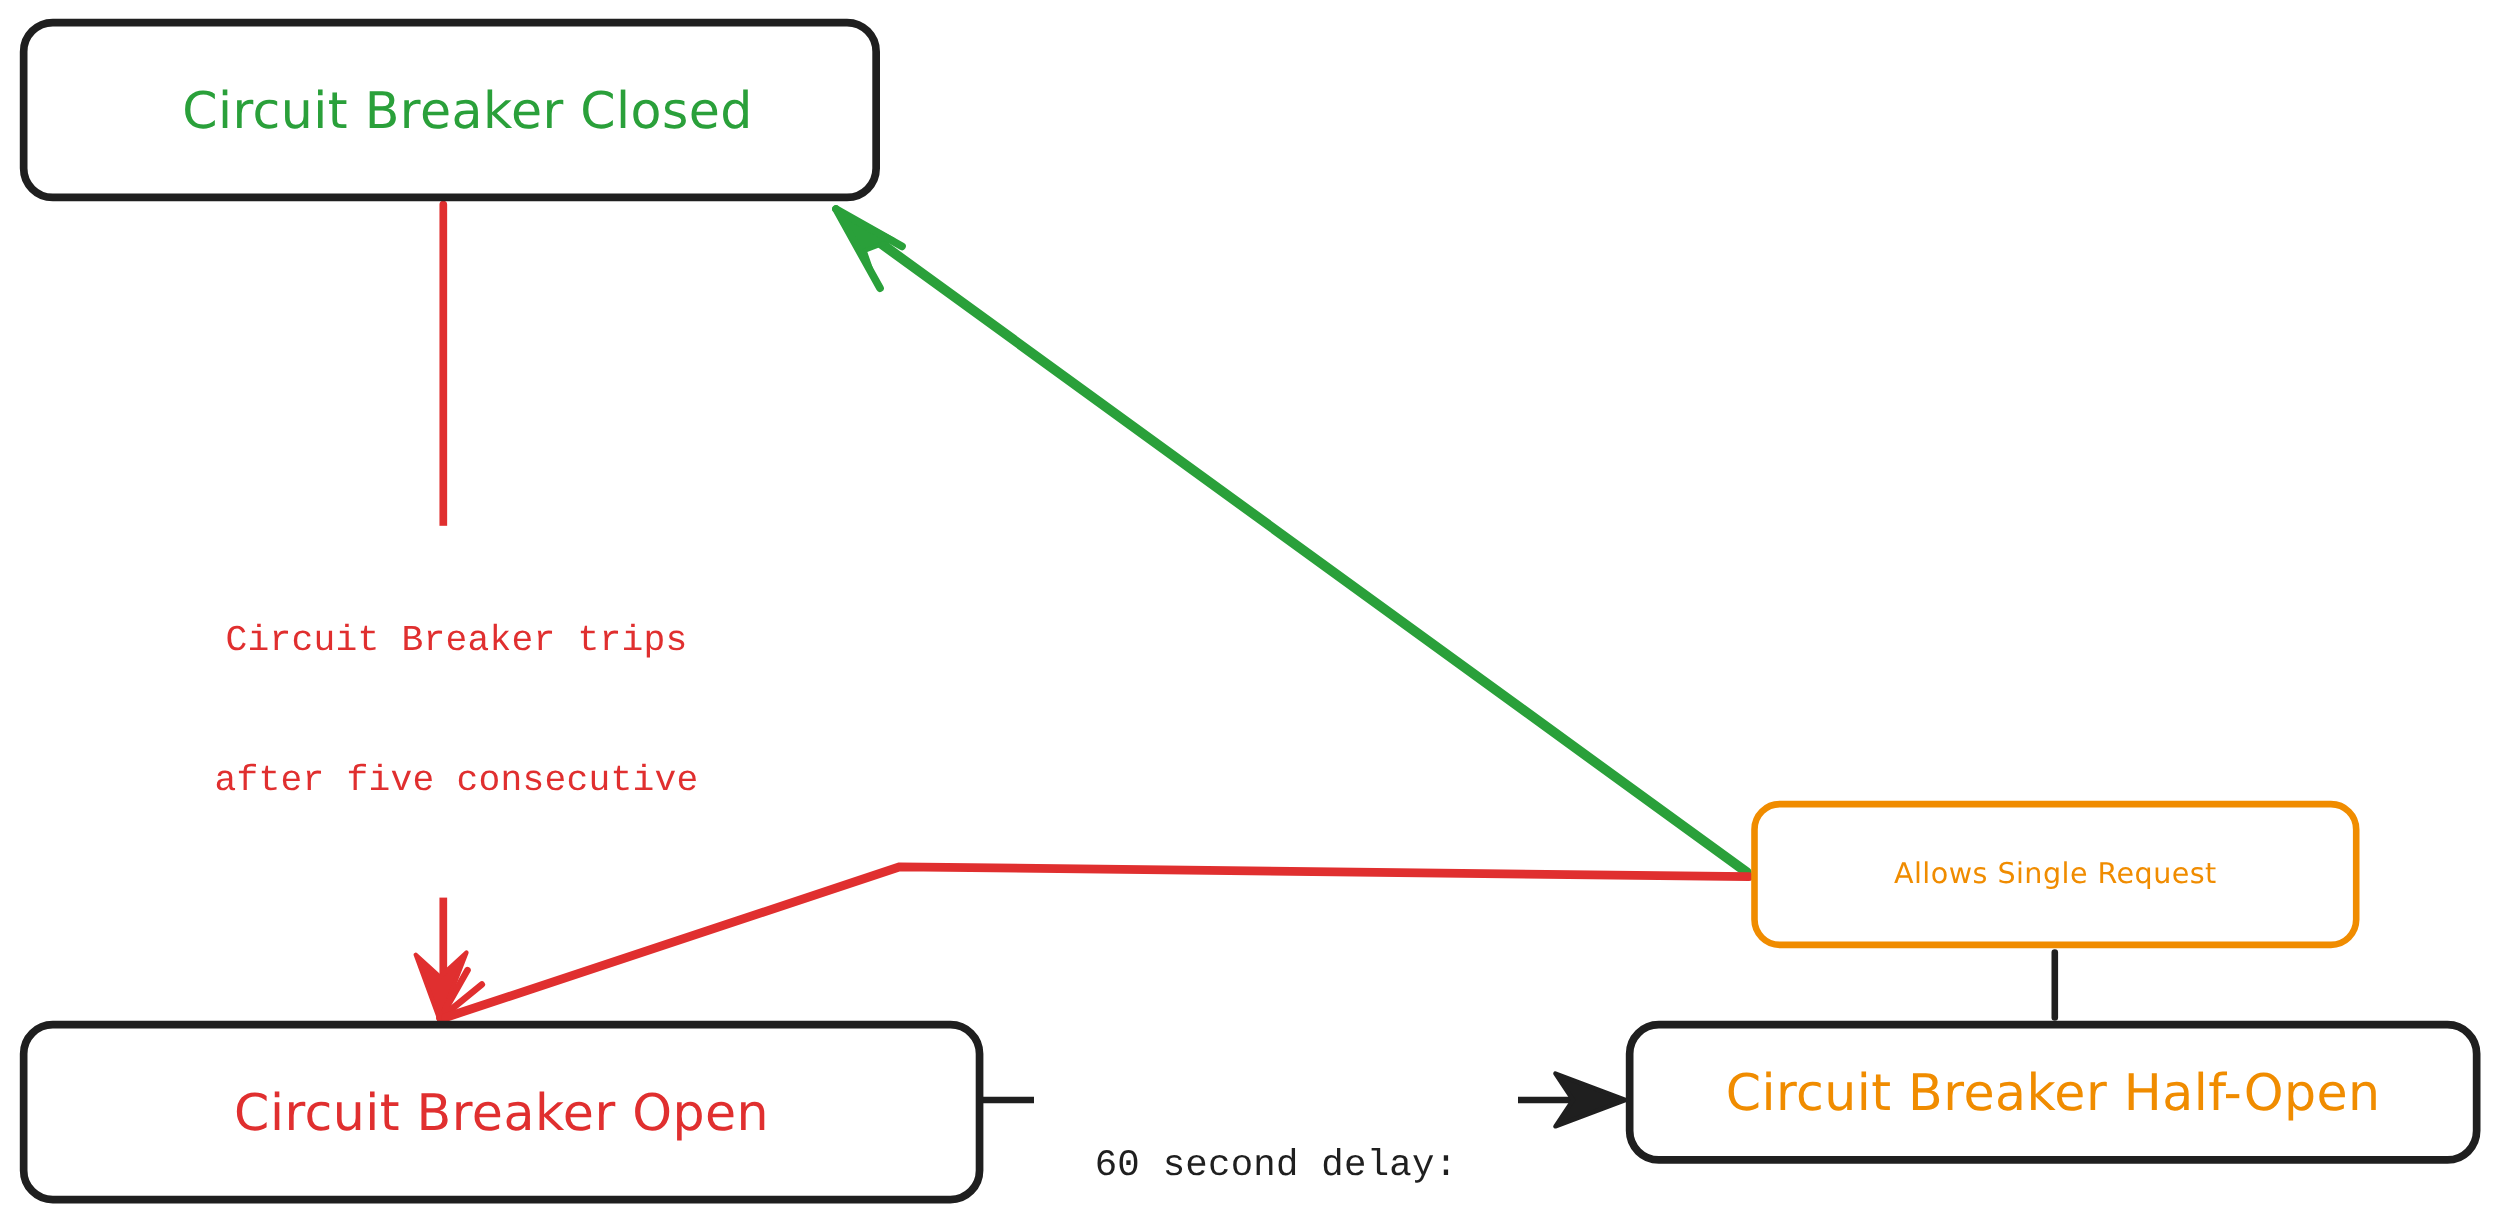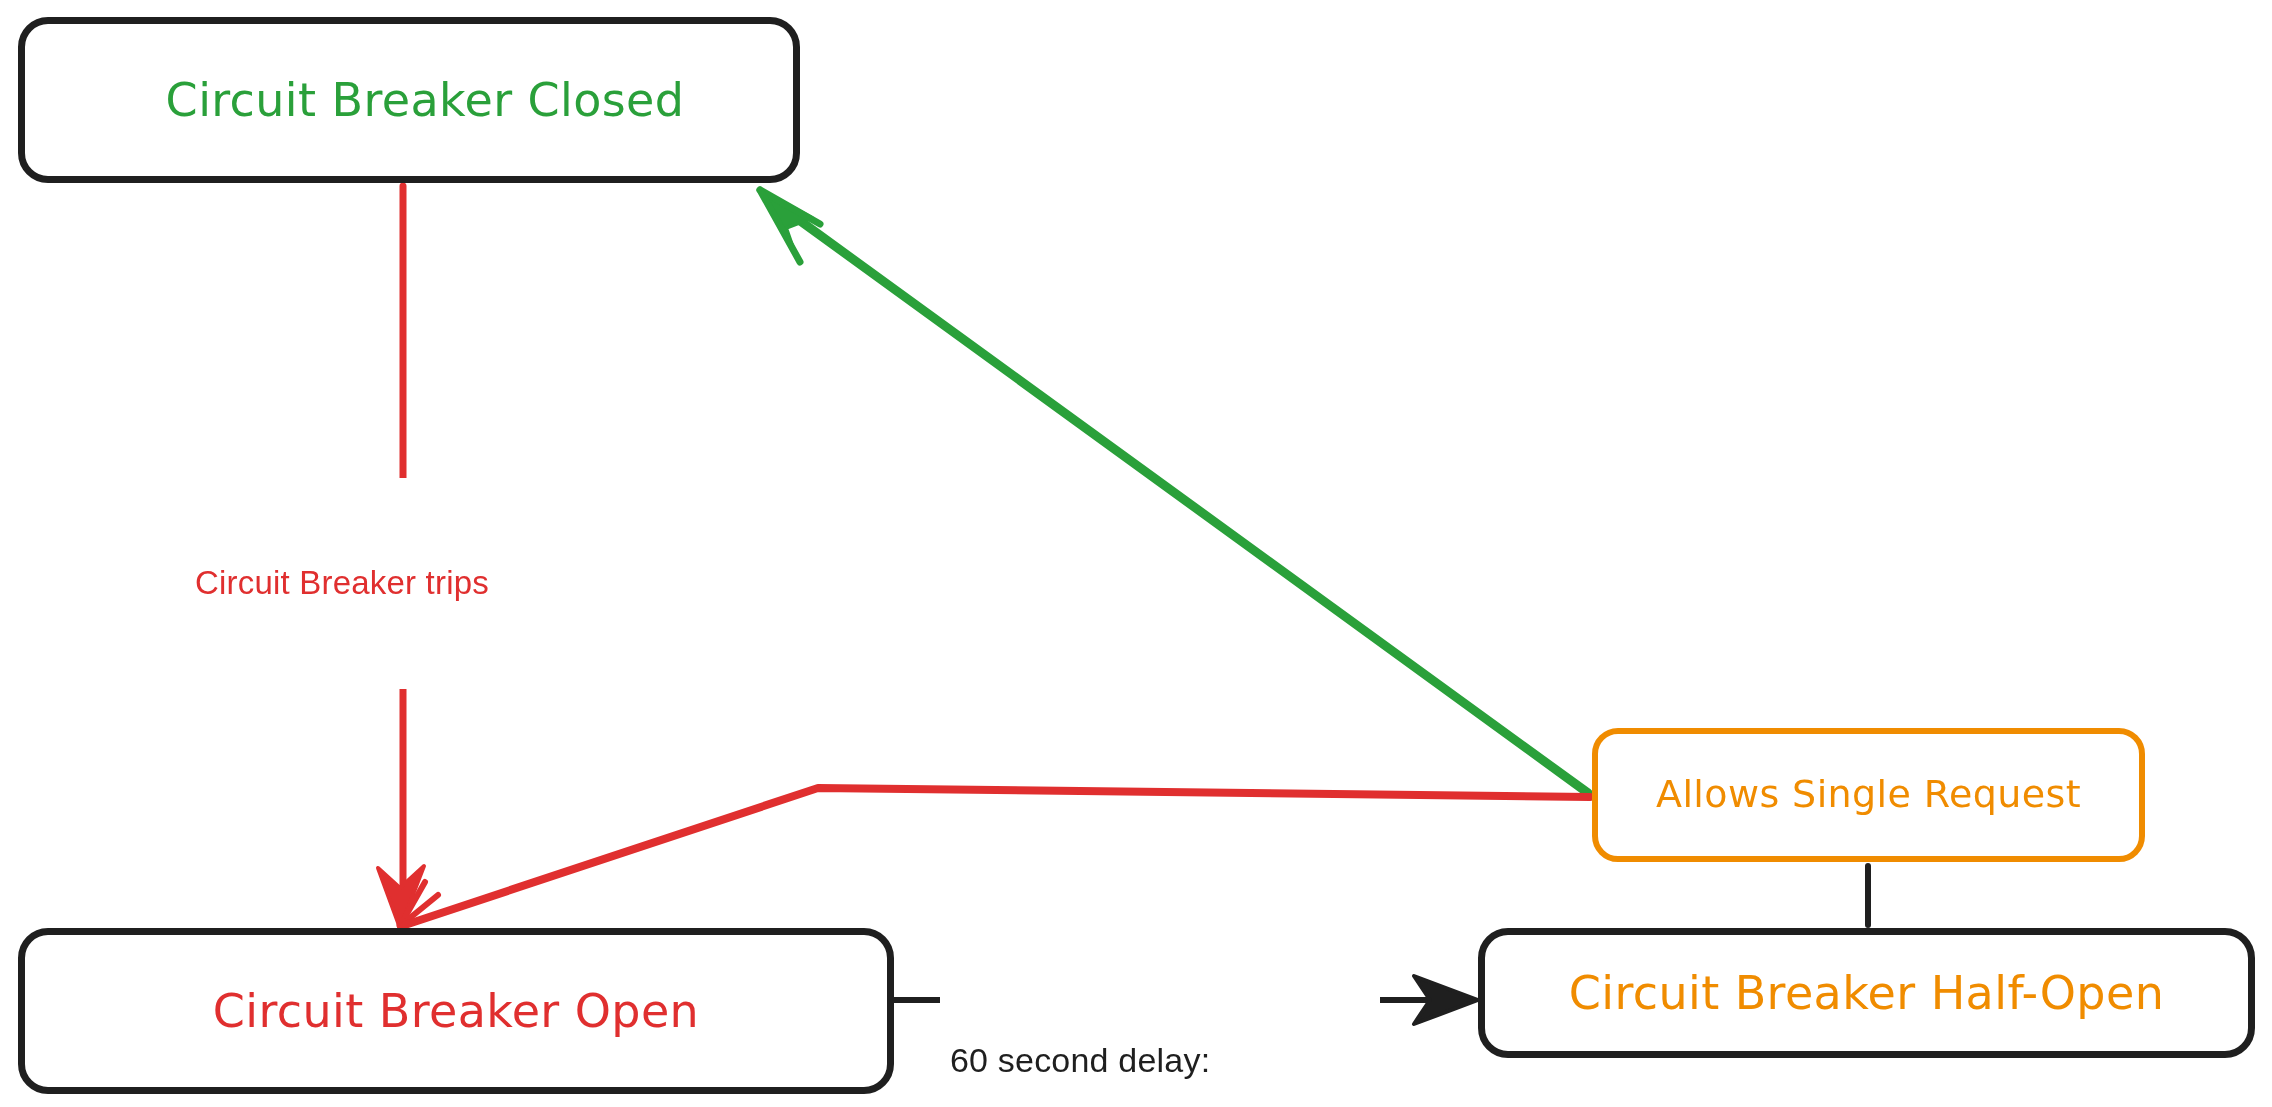--- a/index.html
+++ b/index.html
@@ -45,30 +45,30 @@
     border-radius: 26px;
   }
   .node-label {
     font-family: "DejaVu Sans", sans-serif;
     font-weight: 400;
     letter-spacing: 0.4px;
     line-height: 1.1;
     white-space: nowrap;
   }
   .lbl-xl { font-size: 46px; }
-  .lbl-lg { font-size: 38px; }
+  .lbl-lg { font-size: 26px; }
   .c-green  { color: #2aa03a; }
   .c-red    { color: #e02f2f; }
   .c-orange { color: #f08c00; }
 
   .edge-label {
     position: absolute;
-    font-family: Liberation Sans, sans-serif;
+    font-family: Liberation Mono, monospace;
     line-height: 1.28;
-    text-align: left;
+    text-align: center;
     white-space: pre;
     letter-spacing: 0.2px;
   }
   .el-red    { color: #e02f2f; font-size: 33px; }
   .el-green  { color: #2aa03a; font-size: 36px; }
   .el-dark   { color: #1f1f1f; font-size: 34px; }
   .el-bg {
     background: #ffffff;
     padding: 0 10px;
   }
@@ -119,20 +119,21 @@
   <div class="node node-dark" style="left:1478px; top:928px; width:777px; height:130px;">
     <span class="node-label lbl-xl c-orange">Circuit Breaker Half-Open</span>
   </div>
 
   <div class="node node-orange" style="left:1592px; top:728px; width:553px; height:134px;">
     <span class="node-label lbl-lg c-orange">Allows Single Request</span>
   </div>
 
   <div class="edge-label el-red el-bg" style="left:185px; top:478px; width:440px;">
     <div>Circuit Breaker trips</div>
+    <div>after five consecutive</div>
   </div>
 
 
 
   <div class="edge-label el-dark el-bg" style="left:940px; top:952px; width:420px;">
     <div>60 second delay:</div>
     
   </div>
 
 </div>

